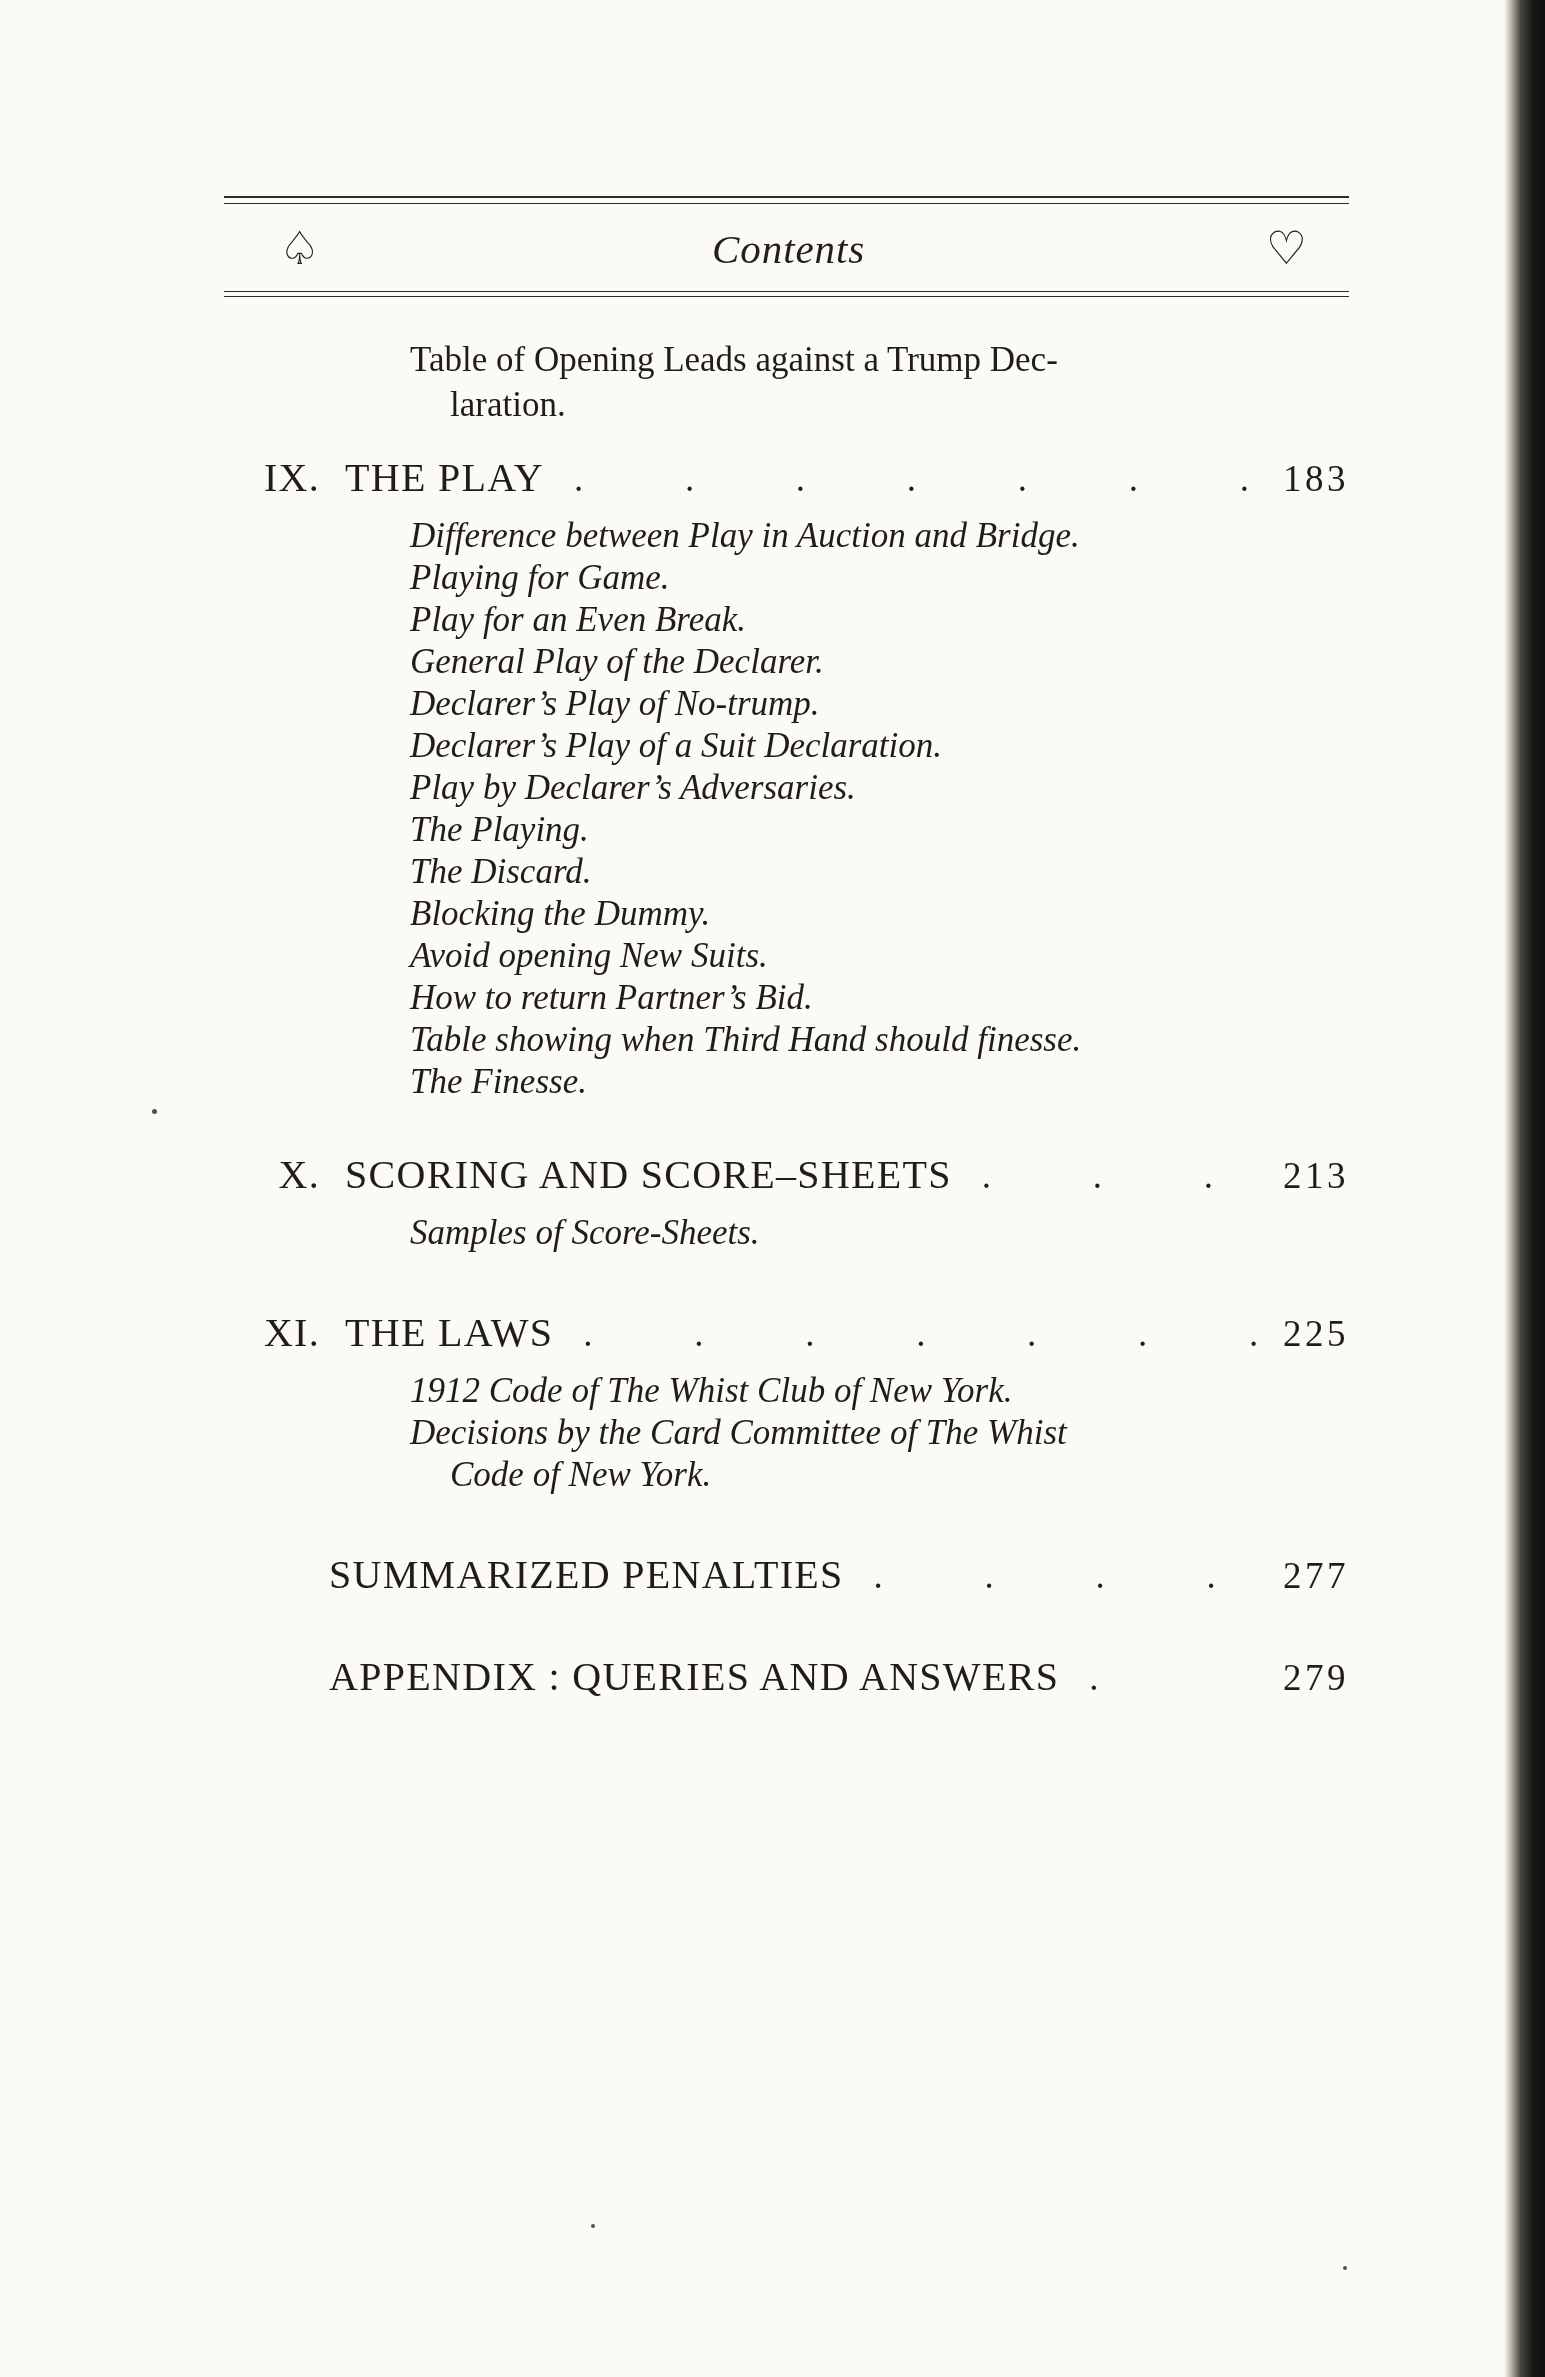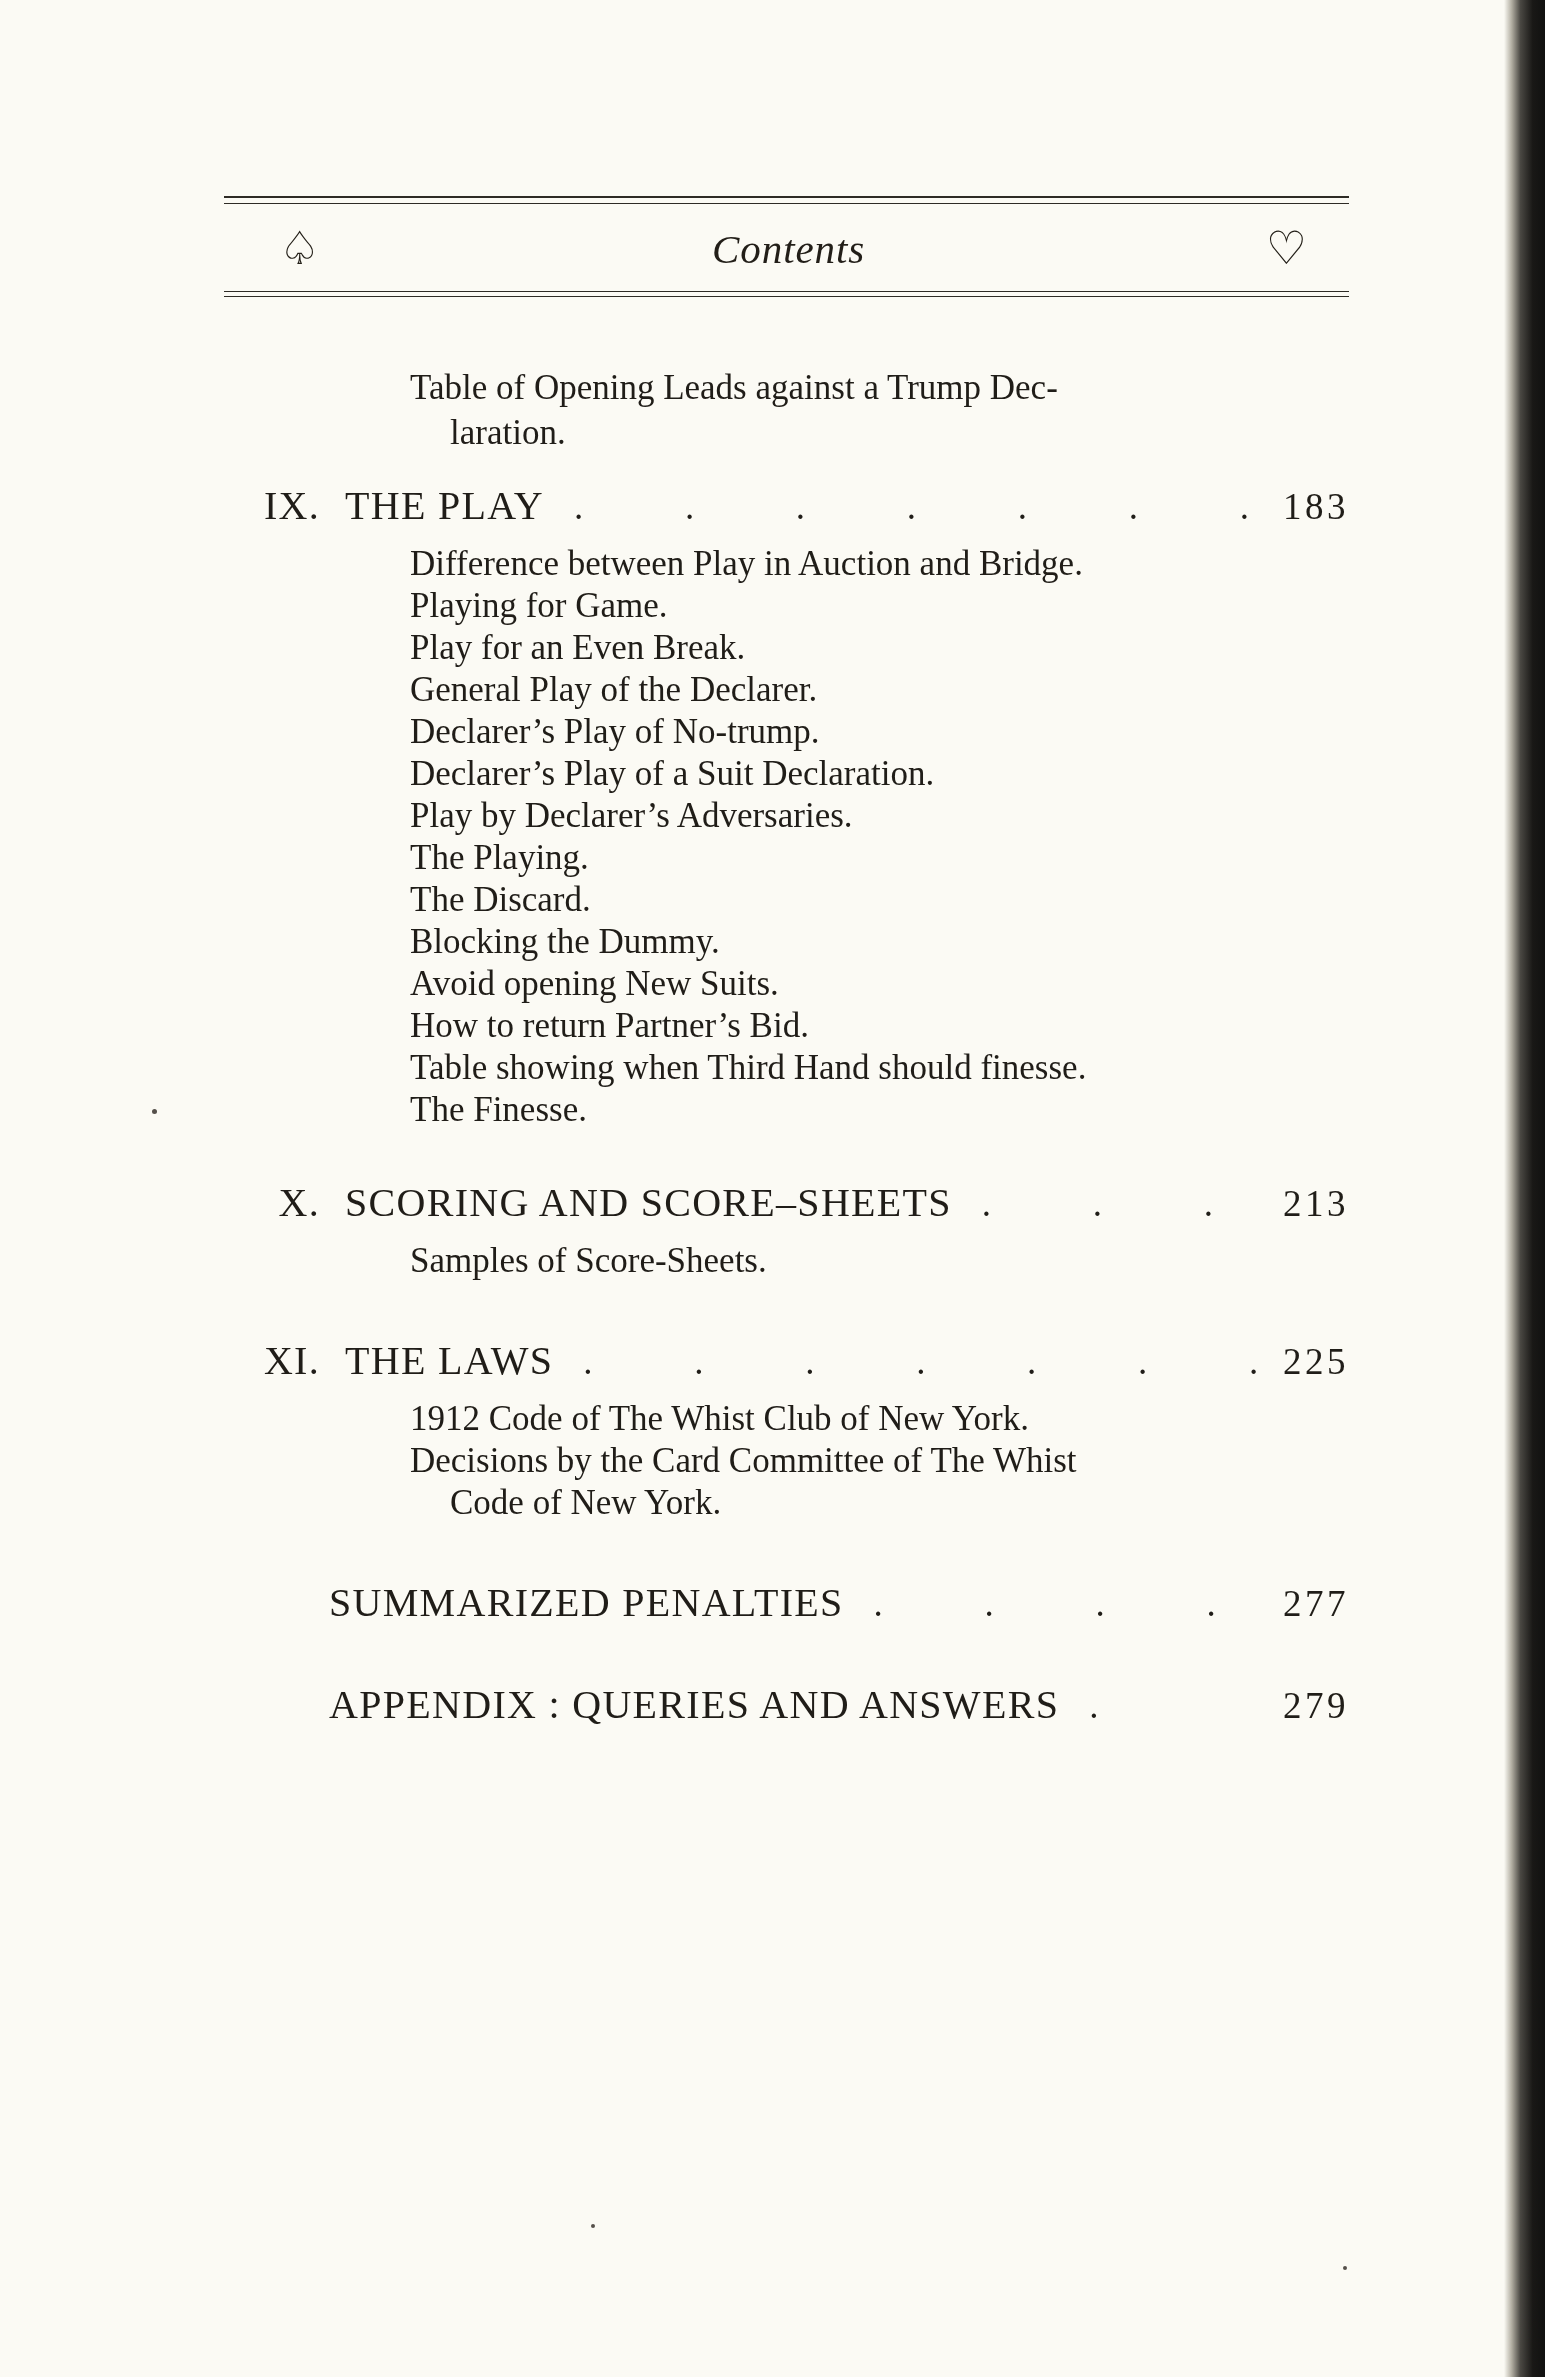--- a/index.html
+++ b/index.html
@@ -29,40 +29,40 @@
   .suit { font-size:46px; line-height:1; color:#242019; }
   .header-title {
     flex:1; text-align:center;
     font-style:italic; font-size:41px; letter-spacing:0.9px;
     color:#221e18;
     padding-right:8.8px;
   }
 
   .body-text { font-size:35px; }
 
-  .continuation { margin-top:68px; line-height:45px; }
+  .continuation { margin-top:40px; line-height:45px; }
   .cont-l1 { padding-left:186px; }
   .cont-l2 { padding-left:226px; }
 
   .chapter-row {
     display:flex; align-items:baseline;
     font-size:40px; letter-spacing:1.3px;
     margin-top:26.5px;
   }
   .chapter-row .numeral { width:96px; text-align:right; flex:none; }
   .chapter-row .ctitle { padding-left:25px; flex:none; }
   .chapter-row .dots {
     flex:1 1 auto; overflow:hidden; white-space:pre;
     letter-spacing:12.4px; word-spacing:23px;
     padding-left:30px; font-size:37px;
   }
   .chapter-row .pagenum { flex:none; width:87px; text-align:right; letter-spacing:3.5px; font-size:37px; }
 
   .subitems { margin-top:14px; }
-  .subitem { padding-left:186px; line-height:42px; }
+  .subitem { padding-left:186px; line-height:42px;font-style:italic; }
   .subitem.cont { padding-left:226px; }
 
   .gap-lg { margin-top:48px; }
   .gap-xl { margin-top:55px;justify-content:flex-end; }
 
   .extra-row { margin-top:55px; }
   .extra-row .numeral { width:80px; }
   .extra-row .ctitle { padding-left:25px; }
 </style>
 </head>

